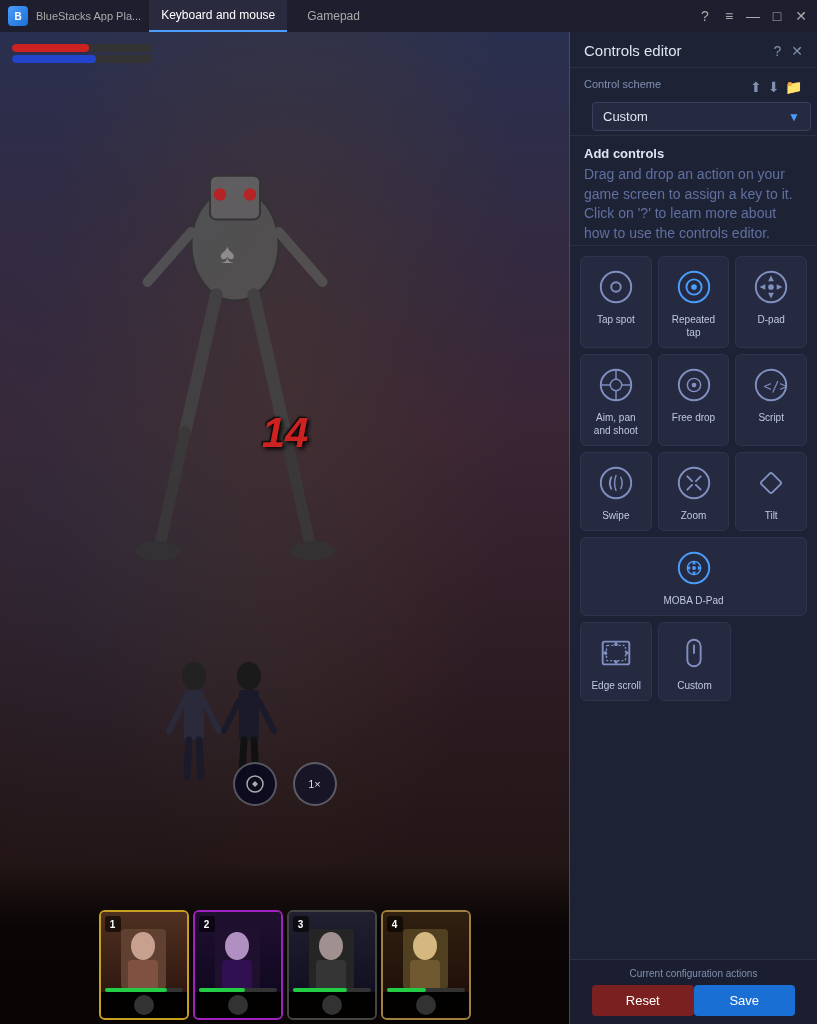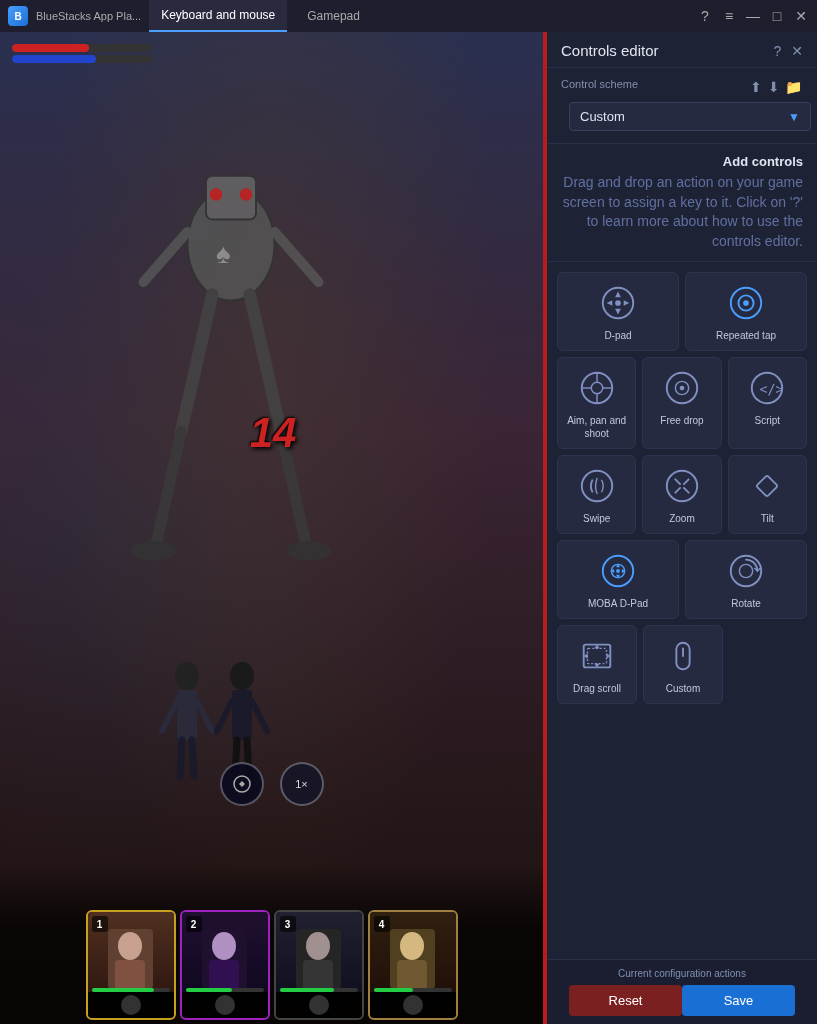--- a/index.html
+++ b/index.html
@@ -244,26 +244,26 @@
     }
     .char-icon {
       width: 20px;
       height: 20px;
       border-radius: 50%;
       background: rgba(100,100,100,0.5);
     }
 
     
     .controls-panel {
-      width: 274px;
+      width: 248px;
       background: #1e2235;
       display: flex;
       flex-direction: column;
       flex-shrink: 0;
-      border-left: 4px solid #b91c1c;
+      border-left: 1px solid #b91c1c;
     }
 
     .panel-header {
       padding: 10px 14px 8px;
       display: flex;
       align-items: center;
       justify-content: space-between;
       border-bottom: 1px solid #2a2f45;
     }
     .panel-title {
@@ -277,21 +277,21 @@
       align-items: center;
     }
     .panel-header-icon {
       color: #8090b0;
       font-size: 14px;
       cursor: pointer;
     }
 
     
     .scheme-section {
-      padding: 10px 14px 12px;
+      padding: 10px 14px 4px;
       border-bottom: 1px solid #2a2f45;
     }
     .scheme-label {
       font-size: 11px;
       color: #8090b0;
       margin-bottom: 6px;
     }
     .scheme-icons {
       display: flex;
       gap: 6px;
@@ -315,23 +315,22 @@
       cursor: pointer;
       margin-left: 8px;
     }
     .scheme-dropdown-arrow {
       color: #4a9eff;
       font-size: 12px;
     }
 
     
     .add-controls-section {
-      padding: 10px 14px 10px;
+      padding: 10px 14px 2px;
       border-bottom: 1px solid #2a2f45;
-      text-align: right;
     }
     .add-controls-title {
       font-size: 13px;
       color: #e0e4f0;
       font-weight: 600;
       margin-bottom: 4px;
     }
     .add-controls-desc {
       font-size: 14px;
       color: #6070a0;
@@ -624,38 +623,47 @@
       <div class="add-controls-desc">Drag and drop an action on your game screen to assign a key to it. Click on '?' to learn more about how to use the controls editor.</div>
     </div>
 
     <div class="controls-grid">
 
       <div class="controls-row">
         <div class="control-item">
           <div class="control-icon">
             <svg class="ctrl-svg" viewBox="0 0 40 40" xmlns="http://www.w3.org/2000/svg">
               <circle cx="20" cy="20" r="16" fill="none" stroke="#8090c0" stroke-width="2"></circle>
+              <circle cx="20" cy="20" r="5" fill="none" stroke="#8090c0" stroke-width="2"></circle>
+            </svg>
+          </div>
+          <span class="control-label">Tap spot</span>
+        </div>
+        <div class="control-item">
+          <div class="control-icon">
+            <svg class="ctrl-svg" viewBox="0 0 40 40" xmlns="http://www.w3.org/2000/svg">
+              <circle cx="20" cy="20" r="16" fill="none" stroke="#4a9eff" stroke-width="2"></circle>
+              <circle cx="20" cy="20" r="8" fill="none" stroke="#4a9eff" stroke-width="2"></circle>
+              <circle cx="20" cy="20" r="3" fill="#4a9eff"></circle>
+            </svg>
+          </div>
+          <span class="control-label">Repeated tap</span>
+        </div>
+        <div class="control-item">
+          <div class="control-icon">
+            <svg class="ctrl-svg" viewBox="0 0 40 40" xmlns="http://www.w3.org/2000/svg">
+              <circle cx="20" cy="20" r="16" fill="none" stroke="#8090c0" stroke-width="2"></circle>
               <path d="M20 8 L17 14 L23 14 Z" fill="#8090c0"></path>
               <path d="M20 32 L17 26 L23 26 Z" fill="#8090c0"></path>
               <path d="M8 20 L14 17 L14 23 Z" fill="#8090c0"></path>
               <path d="M32 20 L26 17 L26 23 Z" fill="#8090c0"></path>
               <circle cx="20" cy="20" r="3" fill="#8090c0"></circle>
             </svg>
           </div>
           <span class="control-label">D-pad</span>
-        </div>
-        <div class="control-item">
-          <div class="control-icon">
-            <svg class="ctrl-svg" viewBox="0 0 40 40" xmlns="http://www.w3.org/2000/svg">
-              <circle cx="20" cy="20" r="16" fill="none" stroke="#4a9eff" stroke-width="2"></circle>
-              <circle cx="20" cy="20" r="8" fill="none" stroke="#4a9eff" stroke-width="2"></circle>
-              <circle cx="20" cy="20" r="3" fill="#4a9eff"></circle>
-            </svg>
-          </div>
-          <span class="control-label">Repeated tap</span>
         </div>
       </div>
 
       <div class="controls-row">
         <div class="control-item">
           <div class="control-icon">
             <svg class="ctrl-svg" viewBox="0 0 40 40" xmlns="http://www.w3.org/2000/svg">
               <circle cx="20" cy="20" r="16" fill="none" stroke="#8090c0" stroke-width="2"></circle>
               <circle cx="20" cy="20" r="6" fill="none" stroke="#8090c0" stroke-width="1.5"></circle>
               <line x1="20" y1="4" x2="20" y2="14" stroke="#8090c0" stroke-width="1.5"></line>
@@ -729,46 +737,35 @@
               <circle cx="20" cy="20" r="7" fill="none" stroke="#4a9eff" stroke-width="1.5"></circle>
               <path d="M20 12 L18 16 L22 16 Z" fill="#4a9eff"></path>
               <path d="M20 28 L18 24 L22 24 Z" fill="#4a9eff"></path>
               <path d="M12 20 L16 18 L16 22 Z" fill="#4a9eff"></path>
               <path d="M28 20 L24 18 L24 22 Z" fill="#4a9eff"></path>
               <circle cx="20" cy="20" r="2" fill="#4a9eff"></circle>
             </svg>
           </div>
           <span class="control-label">MOBA D-Pad</span>
         </div>
-        <div class="control-item">
-          <div class="control-icon">
-            <svg class="ctrl-svg" viewBox="0 0 40 40" xmlns="http://www.w3.org/2000/svg">
-              <circle cx="20" cy="20" r="16" fill="none" stroke="#8090c0" stroke-width="2"></circle>
-              <circle cx="20" cy="20" r="7" fill="none" stroke="#8090c0" stroke-width="1.5"></circle>
-              <path d="M20 8 A12 12 0 0 1 32 20" fill="none" stroke="#8090c0" stroke-width="2" stroke-linecap="round"></path>
-              <path d="M32 20 L29 17 M32 20 L35 17" fill="none" stroke="#8090c0" stroke-width="1.5" stroke-linecap="round"></path>
-            </svg>
-          </div>
-          <span class="control-label">Rotate</span>
-        </div>
       </div>
 
       <div class="controls-row">
         <div class="control-item">
           <div class="control-icon">
             <svg class="ctrl-svg" viewBox="0 0 40 40" xmlns="http://www.w3.org/2000/svg">
               <rect x="6" y="8" width="28" height="24" rx="2" fill="none" stroke="#8090c0" stroke-width="2"></rect>
               <rect x="10" y="12" width="20" height="16" rx="1" fill="none" stroke="#8090c0" stroke-width="1.5" stroke-dasharray="2,2"></rect>
               <path d="M20 8 L17 12 L23 12 Z" fill="#8090c0"></path>
               <path d="M20 32 L17 28 L23 28 Z" fill="#8090c0"></path>
               <path d="M6 20 L10 17 L10 23 Z" fill="#8090c0"></path>
               <path d="M34 20 L30 17 L30 23 Z" fill="#8090c0"></path>
             </svg>
           </div>
-          <span class="control-label">Drag scroll</span>
+          <span class="control-label">Edge scroll</span>
         </div>
         <div class="control-item">
           <div class="control-icon">
             <svg class="ctrl-svg" viewBox="0 0 40 40" xmlns="http://www.w3.org/2000/svg">
               <rect x="13" y="6" width="14" height="28" rx="7" fill="none" stroke="#8090c0" stroke-width="2"></rect>
               <line x1="20" y1="12" x2="20" y2="20" stroke="#8090c0" stroke-width="2" stroke-linecap="round"></line>
             </svg>
           </div>
           <span class="control-label">Custom</span>
         </div>

